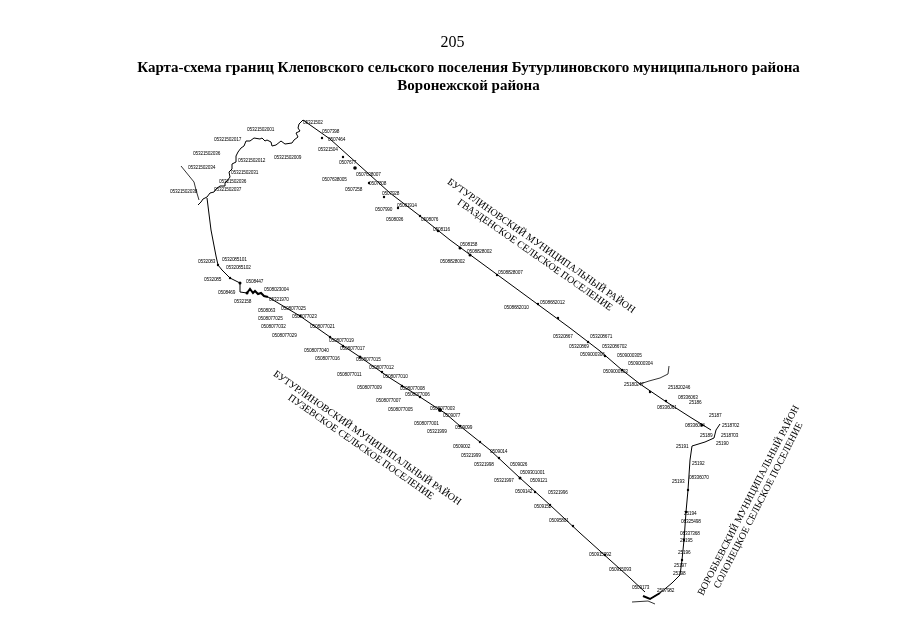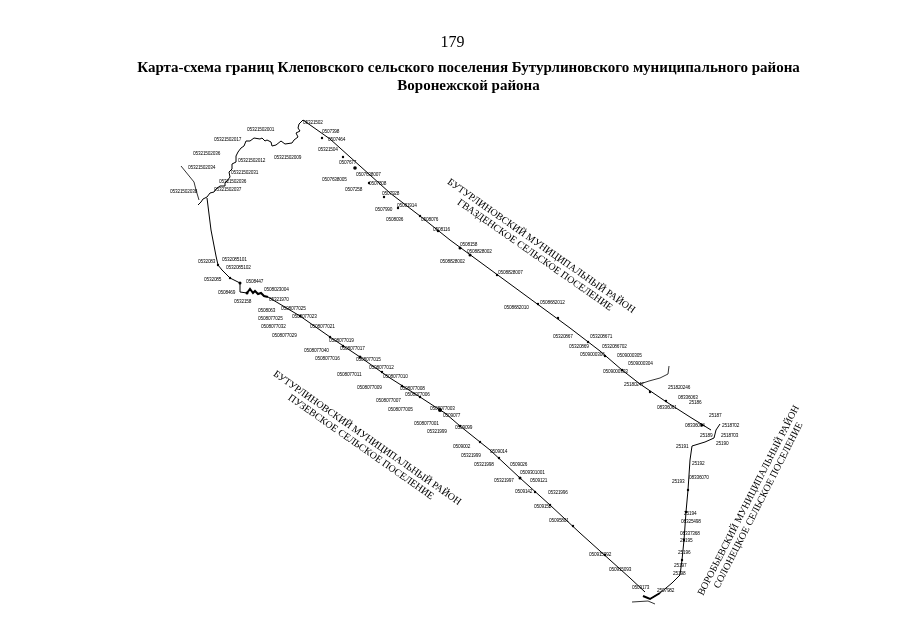--- a/index.html
+++ b/index.html
@@ -6,21 +6,21 @@
   body { width:905px; height:640px; position:relative; overflow:hidden; font-family:"Liberation Serif", serif; color:#000; }
   .page-num { position:absolute; top:33px; left:0; width:905px; text-align:center; font-size:16px; }
   .title { position:absolute; top:58px; left:16px; width:905px; text-align:center; font-size:15px; font-weight:bold; line-height:18px; }
   svg.map { position:absolute; left:0; top:0; }
   .pt { position:absolute; font-family:"Liberation Sans", sans-serif; font-size:5.6px; letter-spacing:-0.2px; white-space:nowrap; line-height:6px; transform:scaleX(0.85); transform-origin:left top; }
   .nb { position:absolute; font-family:"Liberation Serif", serif; font-size:10px; white-space:nowrap; transform-origin:left top; line-height:11px; text-align:center; }
 </style>
 </head>
 <body>
 
-<div class="page-num">179</div>
+<div class="page-num">205</div>
 <div class="title">
   <div>Карта-схема границ Клеповского сельского поселения Бутурлиновского муниципального района</div>
   <div>Воронежской района</div>
 </div>
 
 <svg class="map" width="905" height="640" viewBox="0 0 905 640">
 
   <polyline fill="none" stroke="#000" stroke-width="1" points="303,120 299,124 298,128 300,131 296,133 298,137 294,140 292,143 285,144 281,141 276,145 272,146 271,142 267,140 265,141 262,138 260,139 254,138 250,141 246,141 244,146 241,148 238,152 236,156 236,162 232,164 232,169 229,172 230,177 227,181 225,183 225,186 220,186 216,189 214,192 210,193 207,197 203,199 201,202 198,205"></polyline>
 
   <polyline fill="none" stroke="#000" stroke-width="0.8" points="181,166 194,182 196,190 199,200"></polyline>

